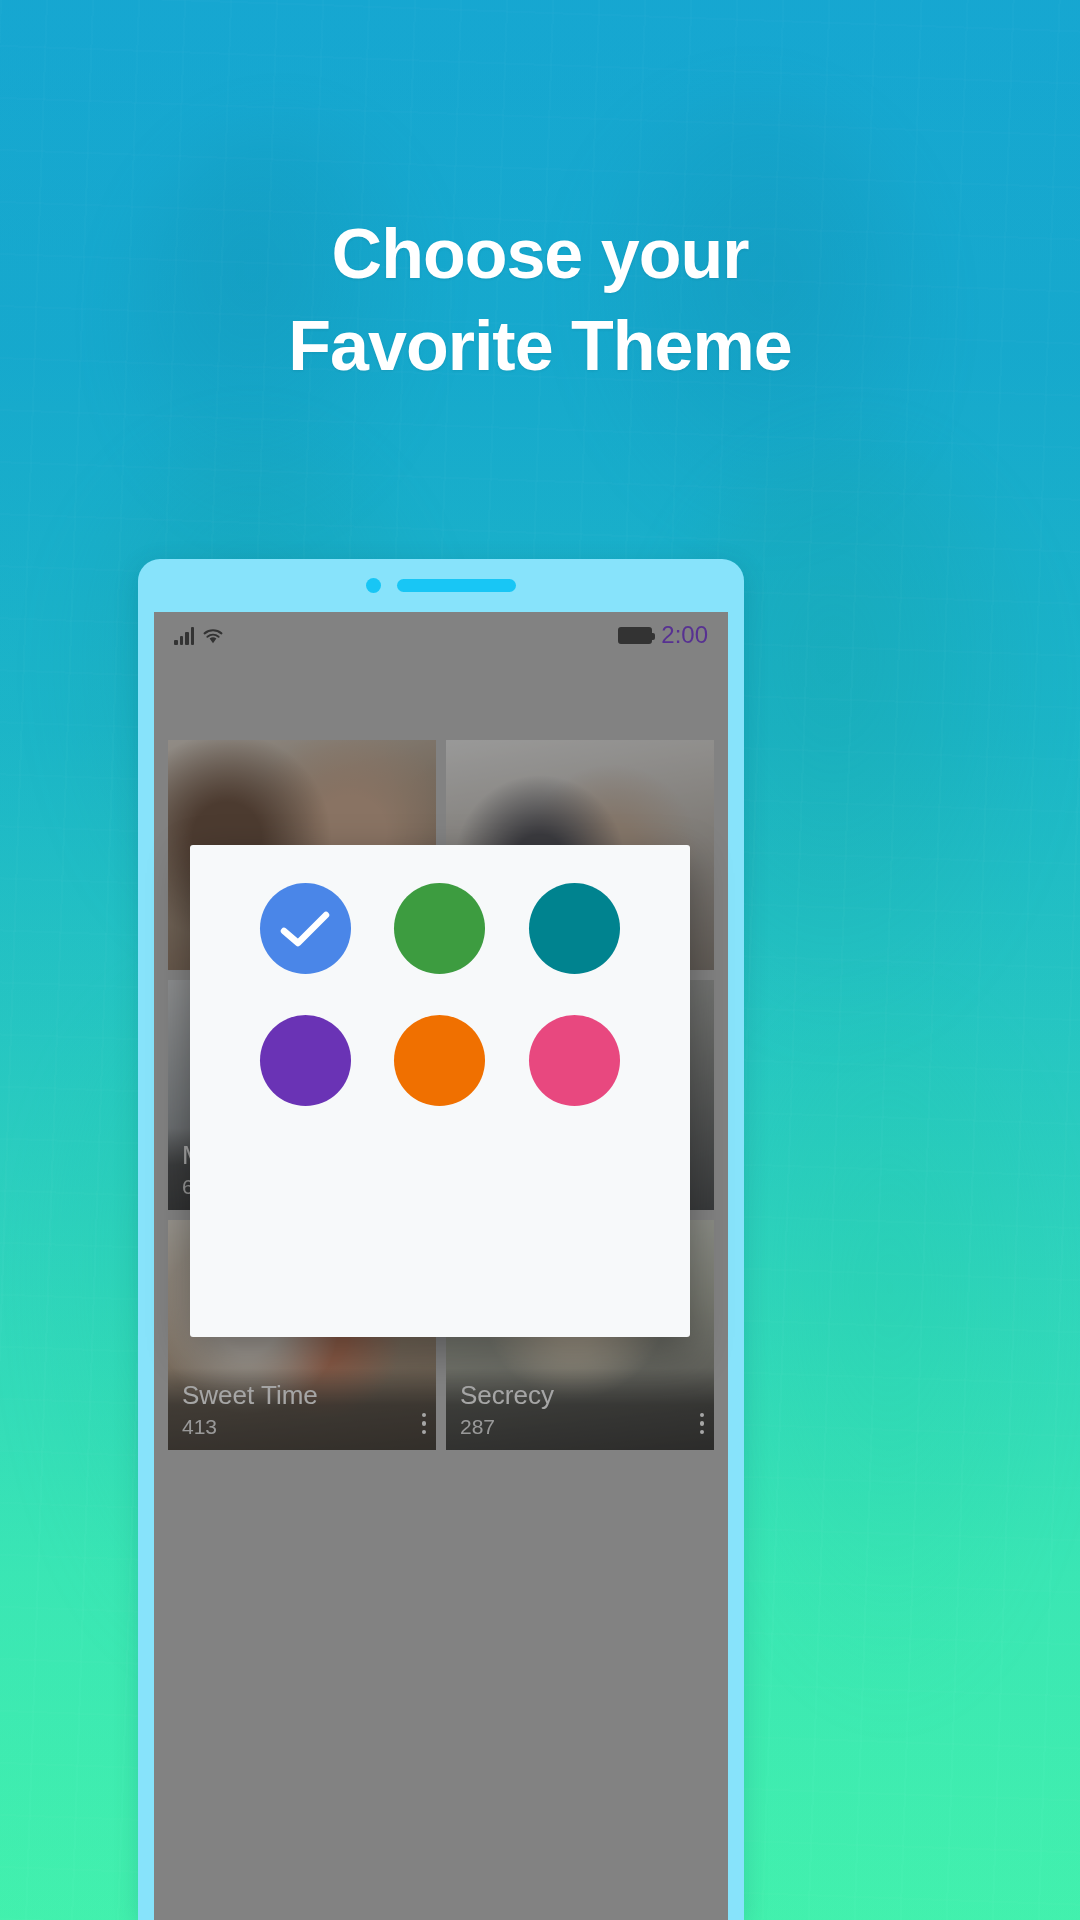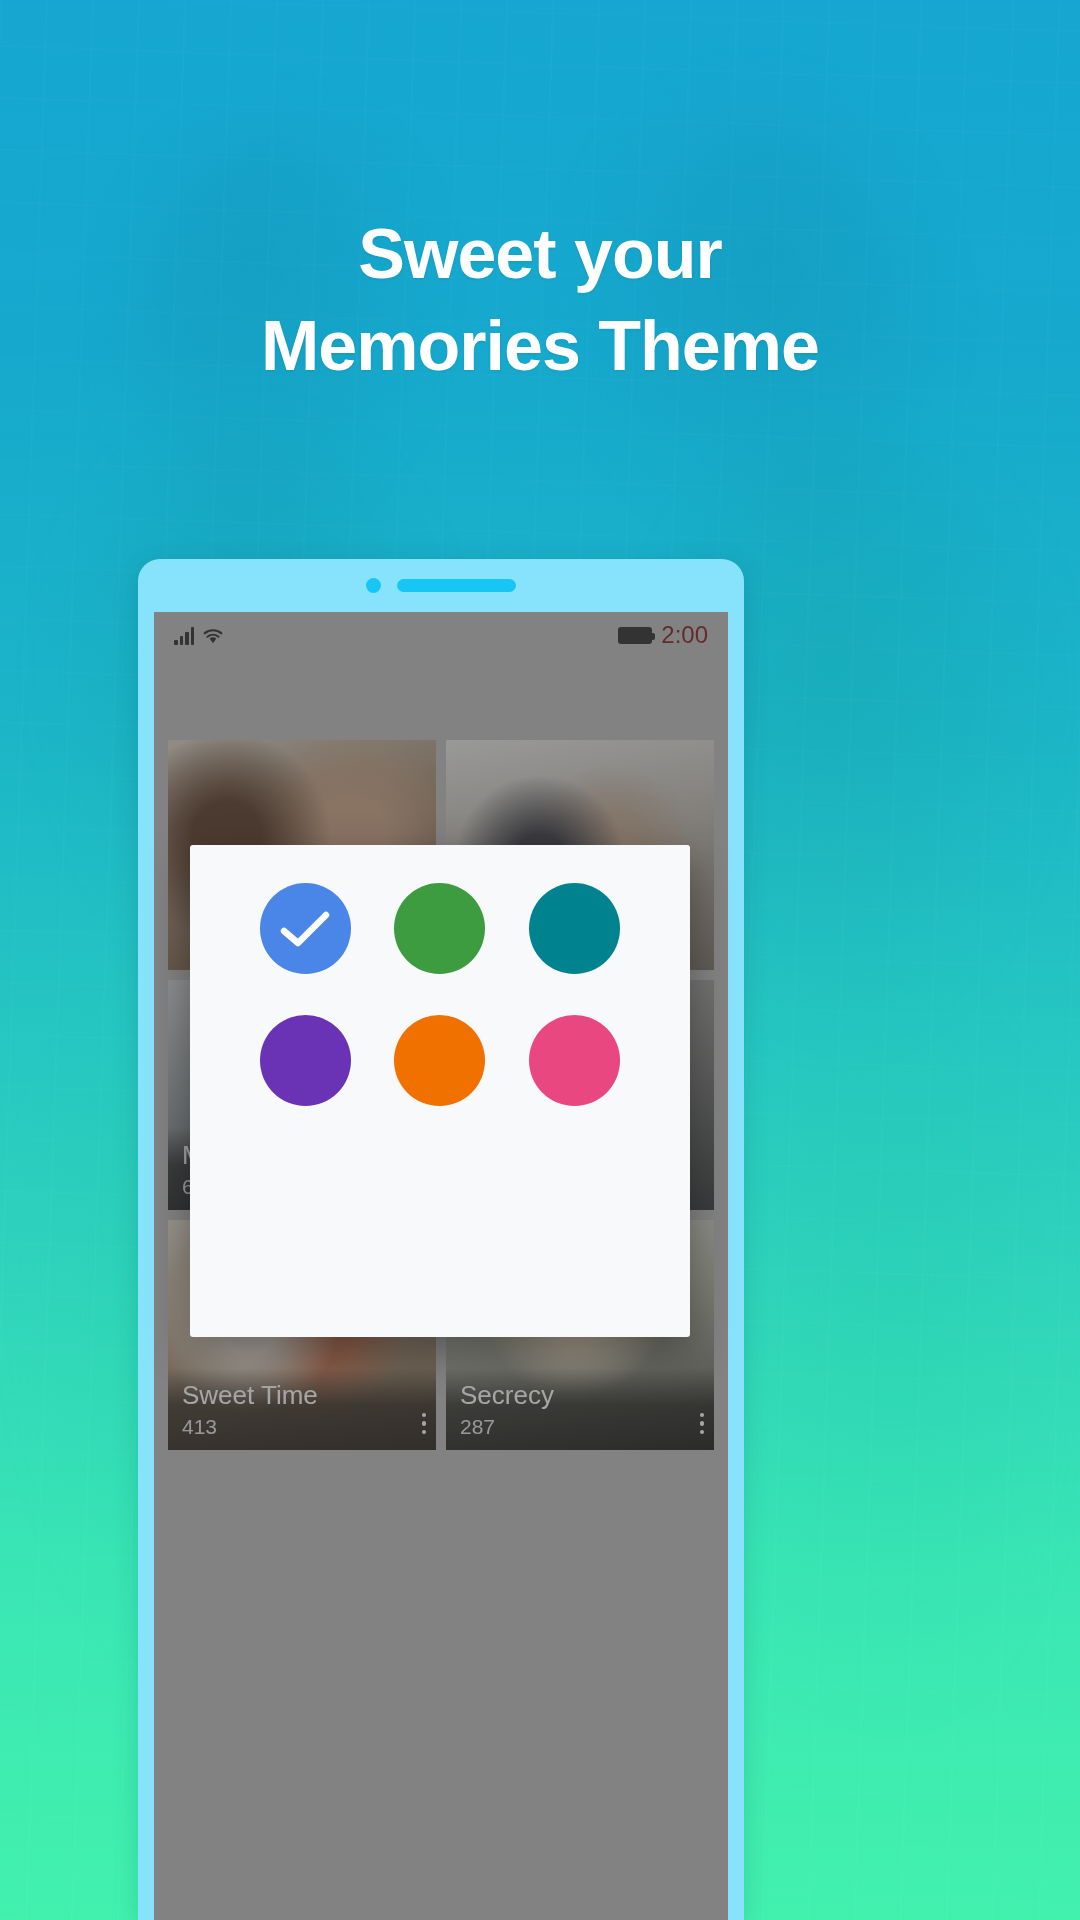--- a/index.html
+++ b/index.html
@@ -90,21 +90,21 @@
   .wifi{ width:24px; height:19px; }
   .sb-right{ display:flex; align-items:center; gap:9px; }
   .battery{
     width:34px; height:17px; border:2px solid #2b2b2b; border-radius:3px;
     position:relative; background:#2b2b2b;
   }
   .battery::after{
     content:""; position:absolute; right:-5px; top:4px;
     width:3px; height:7px; background:#2b2b2b; border-radius:0 2px 2px 0;
   }
-  .clock{ font-size:24px; color:#7f1d1d; }
+  .clock{ font-size:24px; color:#6d28d9; }
 
   
   .toolbar{
     position:absolute; left:0; top:46px; width:100%; height:82px;
     display:flex; align-items:center; padding:0 22px; z-index:5;
   }
   .hamburger{ width:30px; height:22px; display:flex; flex-direction:column; justify-content:space-between; }
   .hamburger span{ display:block; height:3.5px; background:#1a1a1a; border-radius:2px; }
   .app-title{ margin-left:24px; font-size:35px; color:#1a1a1a; letter-spacing:.2px; }
   .tb-spacer{ flex:1; }
@@ -197,22 +197,22 @@
   <div class="ghost g2"></div>
   <div class="ghost g3"></div>
   <div class="ghost g4"></div>
   <div class="ghost g5"></div>
   <div class="ghost g6"></div>
   <div class="bg-texture"></div>
   <div class="bg-wash"></div>
 </div>
 
 <div class="headline">
-  <div>Sweet your</div>
-  <div>Memories Theme</div>
+  <div>Choose your</div>
+  <div>Favorite Theme</div>
 </div>
 
 <div class="phone">
 
   <div class="phone-top">
     <div class="cam"></div>
     <div class="speaker"></div>
   </div>
 
   <div class="screen">

